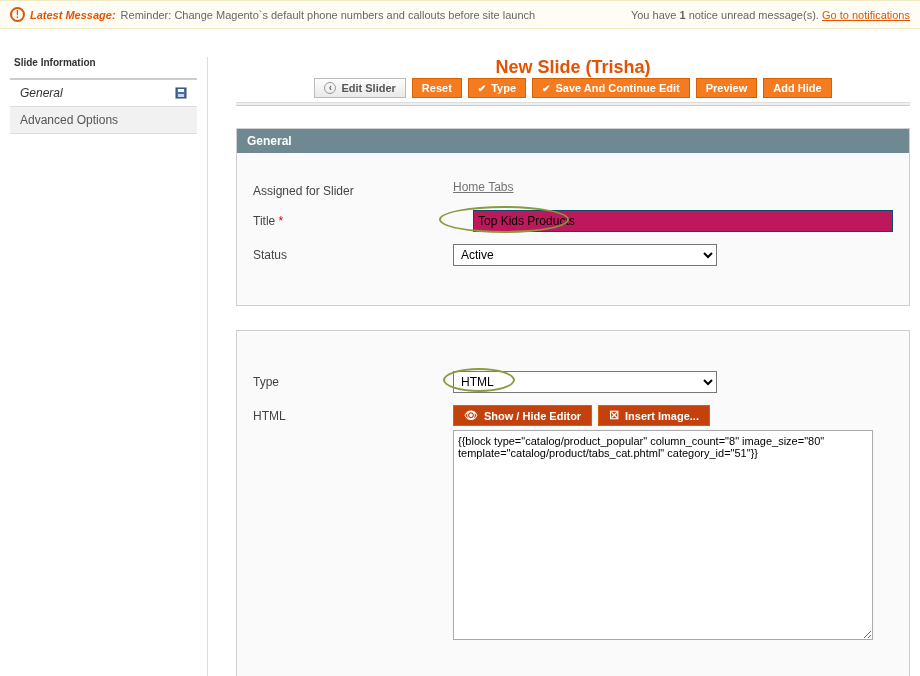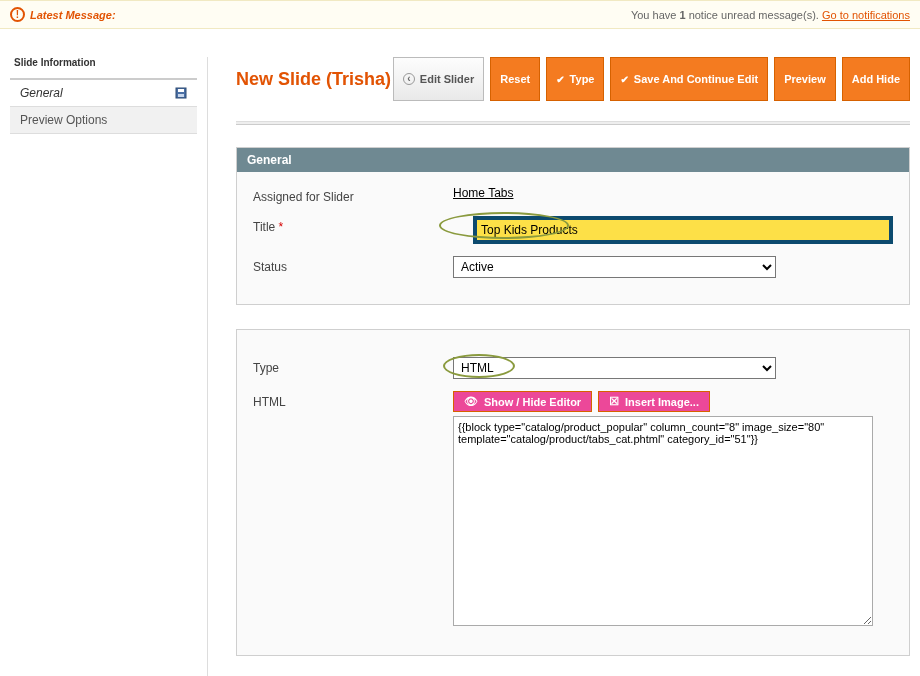--- a/index.html
+++ b/index.html
@@ -18,80 +18,81 @@
   .sidebar { width: 210px; border-right: 1px solid #ddd; padding-right: 10px; }
   .sidebar h3 { font-size: 10px; color: #333; padding: 0 4px 10px 4px; border-bottom: 2px solid #ccc; }
   .side-item { padding: 6px 10px; border-bottom: 1px solid #ddd; cursor: pointer; display:flex; align-items:center; justify-content:space-between; color:#555;}
   .side-item.active { background: #fff; font-style: italic; color: #333; }
   .side-item.active .mini-icon { display:inline-block; }
   .side-item .mini-icon { display:none; width:12px; height:12px; }
   .side-item:not(.active){ background:#f1f1f1;}
 
   .main { flex: 1; }
 
-  .page-header { display: flex; align-items: center; justify-content: space-between; margin-bottom: 20px; }
+  .page-header { display: flex; align-items: center; justify-content: space-between; margin-bottom: 4px; flex-direction: column; }
   .page-title { color: #e25303; font-size: 18px; font-weight: bold; }
   .btn-row { display: flex; gap: 6px; }
 
-  .btn { display: inline-flex; align-items: center; gap: 5px; font-size: 11px; font-weight: bold; color: #fff; background: #f47b20; border: 1px solid #d66100; padding: 15px 9px; cursor: pointer; }
+  .btn { display: inline-flex; align-items: center; gap: 5px; font-size: 11px; font-weight: bold; color: #fff; background: #f47b20; border: 1px solid #d66100; padding: 3px 9px; cursor: pointer; }
   .btn.gray { background: linear-gradient(#fdfdfd,#e9e9e9); color: #555; border: 1px solid #bbb; }
   .btn .glyph { font-size: 10px; display:inline-block;}
   .btn.gray .glyph{ color:#888;}
   .btn .check::before{ content:"✔"; font-size:10px;}
   .btn .back{ width:12px;height:12px;border:1px solid #999;border-radius:50%;display:inline-flex;align-items:center;justify-content:center;}
   .btn .back::before{content:"‹"; font-size:10px; color:#666; font-weight:bold; line-height:1;}
 
   .hr-shadow { height:4px; border-top:1px solid #ddd; border-bottom:1px solid #ccc; margin-bottom:22px; background:#eee;}
 
   .panel { border: 1px solid #cfcfcf; margin-bottom: 24px; }
   .panel-head { background: #6f8992; color: #fff; font-weight: bold; padding: 5px 10px; font-size:12px;}
-  .panel-body { background: #fafafa; padding: 14px 16px; }
+  .panel-body { background: #fafafa; padding: 27px 16px; }
 
   .form-row { display: flex; align-items: flex-start; margin-bottom: 12px; }
   .form-label { width: 200px; color: #444; padding-top: 4px; }
   .form-label .req { color: #d40000; }
   .form-value { flex: 1; }
-  .link { color: #000000; text-decoration: underline; cursor:pointer;margin-top:32px;}
-  input[type=text] { width: 420px; padding: 3px 4px; border: 4px solid #0c4a6e; font-size: 12px; background: #fde047; }
-  select { width: 323px; padding: 2px 3px; border: 1px solid #777; font-size: 12px; background: #fff; }
+  .link { color: #737373; text-decoration: underline; cursor:pointer;margin-top:32px;}
+  input[type=text] { width: 420px; padding: 3px 4px; border: 1px solid #0c4a6e; font-size: 12px; background: #be185d; }
+  select { width: 264px; padding: 2px 3px; border: 1px solid #777; font-size: 12px; background: #fff; }
   textarea { width: 420px; height: 210px; padding: 4px; border: 1px solid #aaa; font-family: Arial; font-size: 11px; resize: both; }
 
-  .subbtn { display: inline-flex; align-items: center; gap: 6px; background: #ec4899; color: #fff; border: 1px solid #d66100; font-weight: bold; font-size: 11px; padding: 3px 10px; cursor: pointer;}
+  .subbtn { display: inline-flex; align-items: center; gap: 6px; background: #c2410c; color: #fff; border: 1px solid #d66100; font-weight: bold; font-size: 11px; padding: 3px 10px; cursor: pointer;}
   .subbtn .eye::before{content:"👁"; font-size:11px;}
   .subbtn .img::before{content:"☒"; font-size:11px;}
 
   .circle-highlight { position: absolute; border: 2px solid #8a9a3e; border-radius: 50%; pointer-events: none; }
 </style>
 </head>
 <body>
 
 <div class="notice-bar">
   <div class="notice-left">
     <span class="notice-icon">!</span>
     <span class="notice-label">Latest Message:</span>
+    <span class="notice-msg">Reminder: Change Magento`s default phone numbers and callouts before site launch</span>
   </div>
   <div class="notice-right">
     <span>You have </span><b>1</b><span> notice unread message(s). </span><a href="#">Go to notifications</a>
   </div>
 </div>
 
 <div class="layout">
 
   <div class="sidebar">
     <h3>Slide Information</h3>
     <div class="side-item active">
       <span>General</span>
       <svg class="mini-icon" viewBox="0 0 12 12">
           <rect x="1" y="1" width="10" height="10" fill="#4a6fa5" stroke="#2d4a73"></rect>
           <rect x="3" y="2" width="6" height="3" fill="#fff"></rect>
           <rect x="3" y="7" width="6" height="3" fill="#c7d6ec"></rect>
         </svg>
     </div>
     <div class="side-item">
-      <span>Preview Options</span>
+      <span>Advanced Options</span>
     </div>
   </div>
 
   <div class="main">
 
     <div class="page-header">
       <div class="page-title">New Slide (Trisha)</div>
       <div class="btn-row">
         <button class="btn gray">
             <span class="glyph back"></span>

